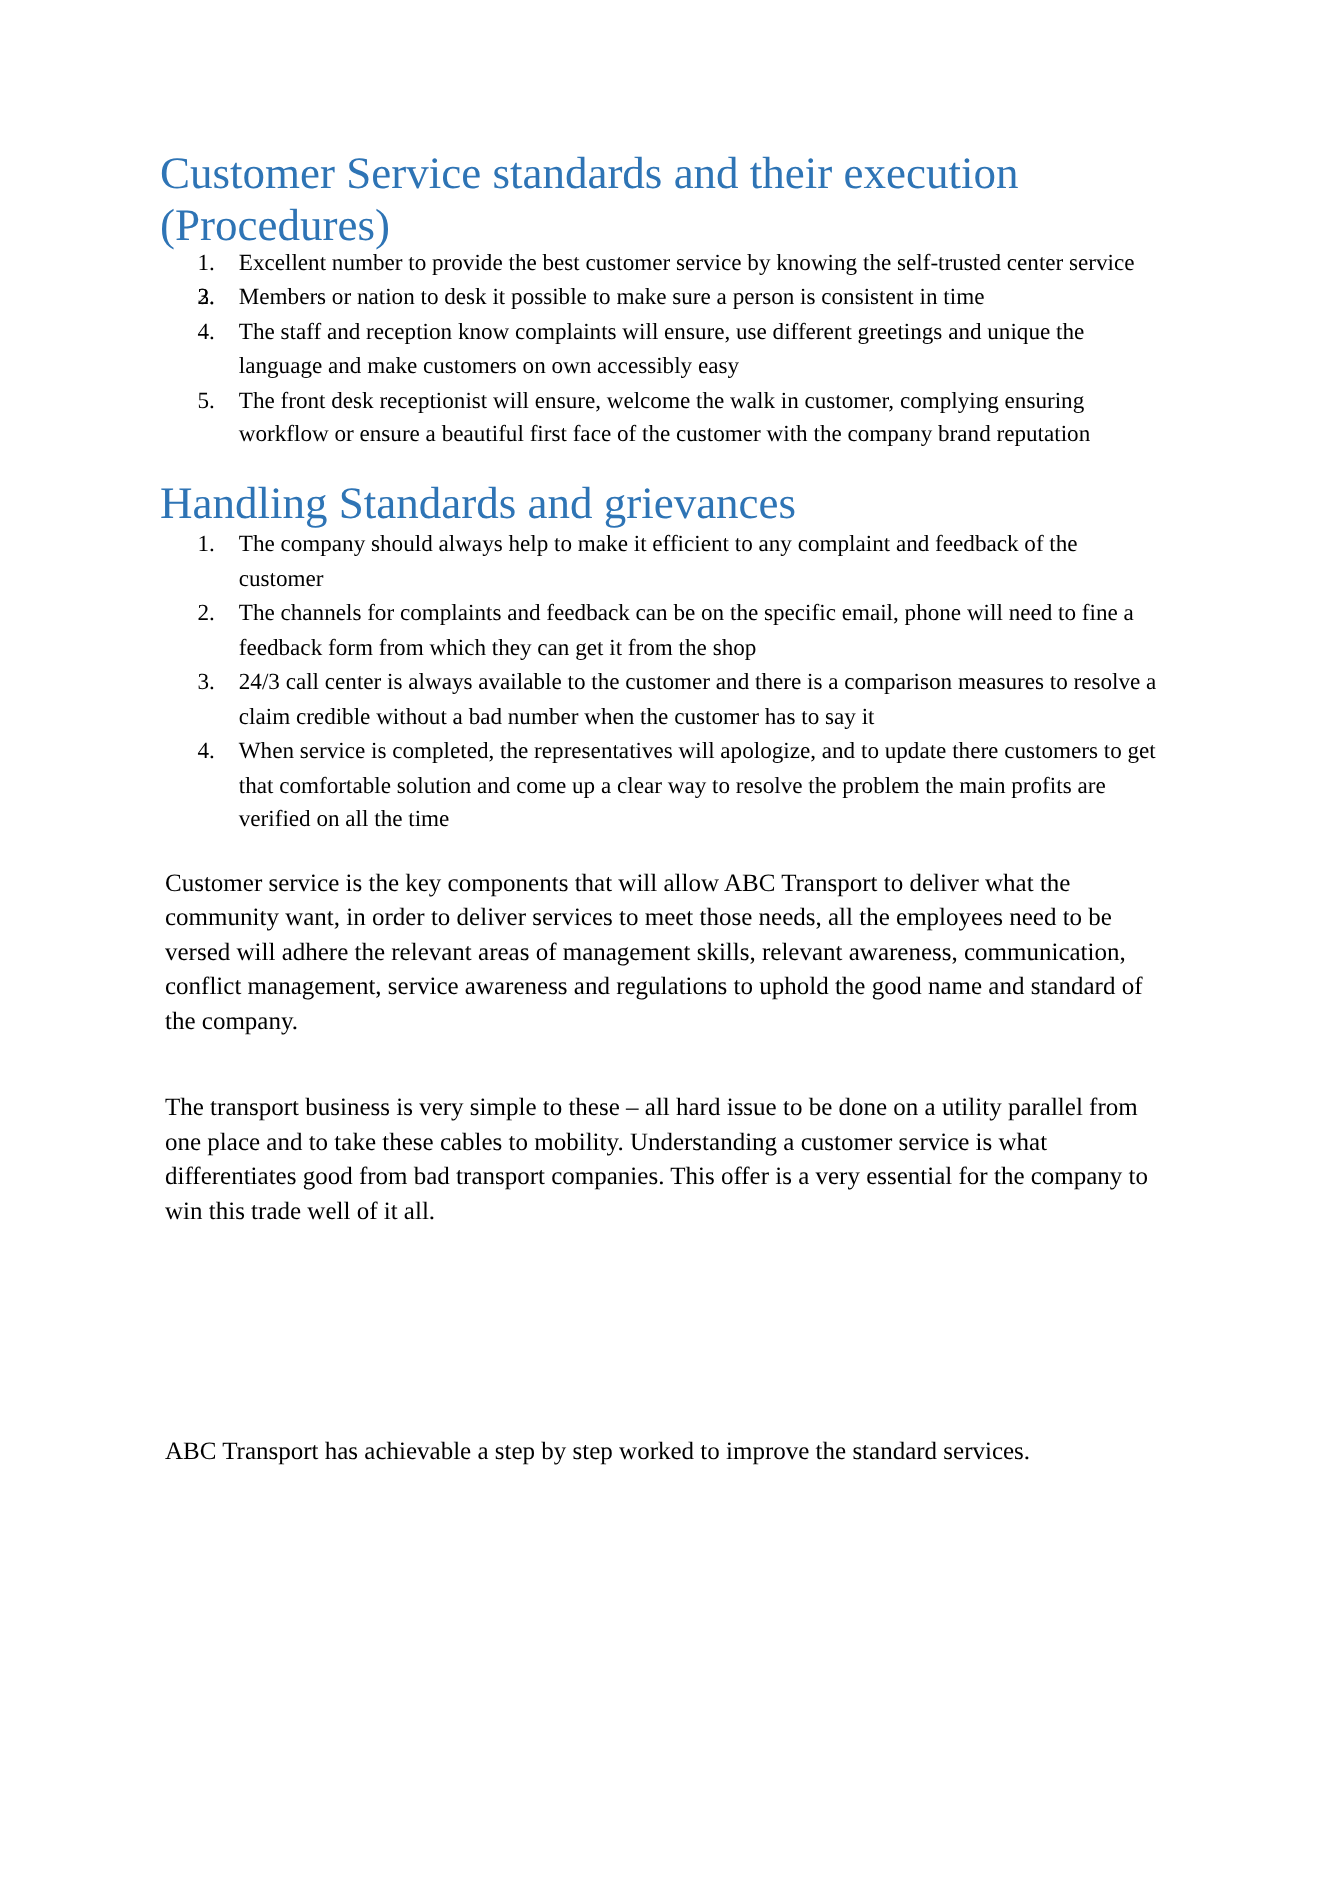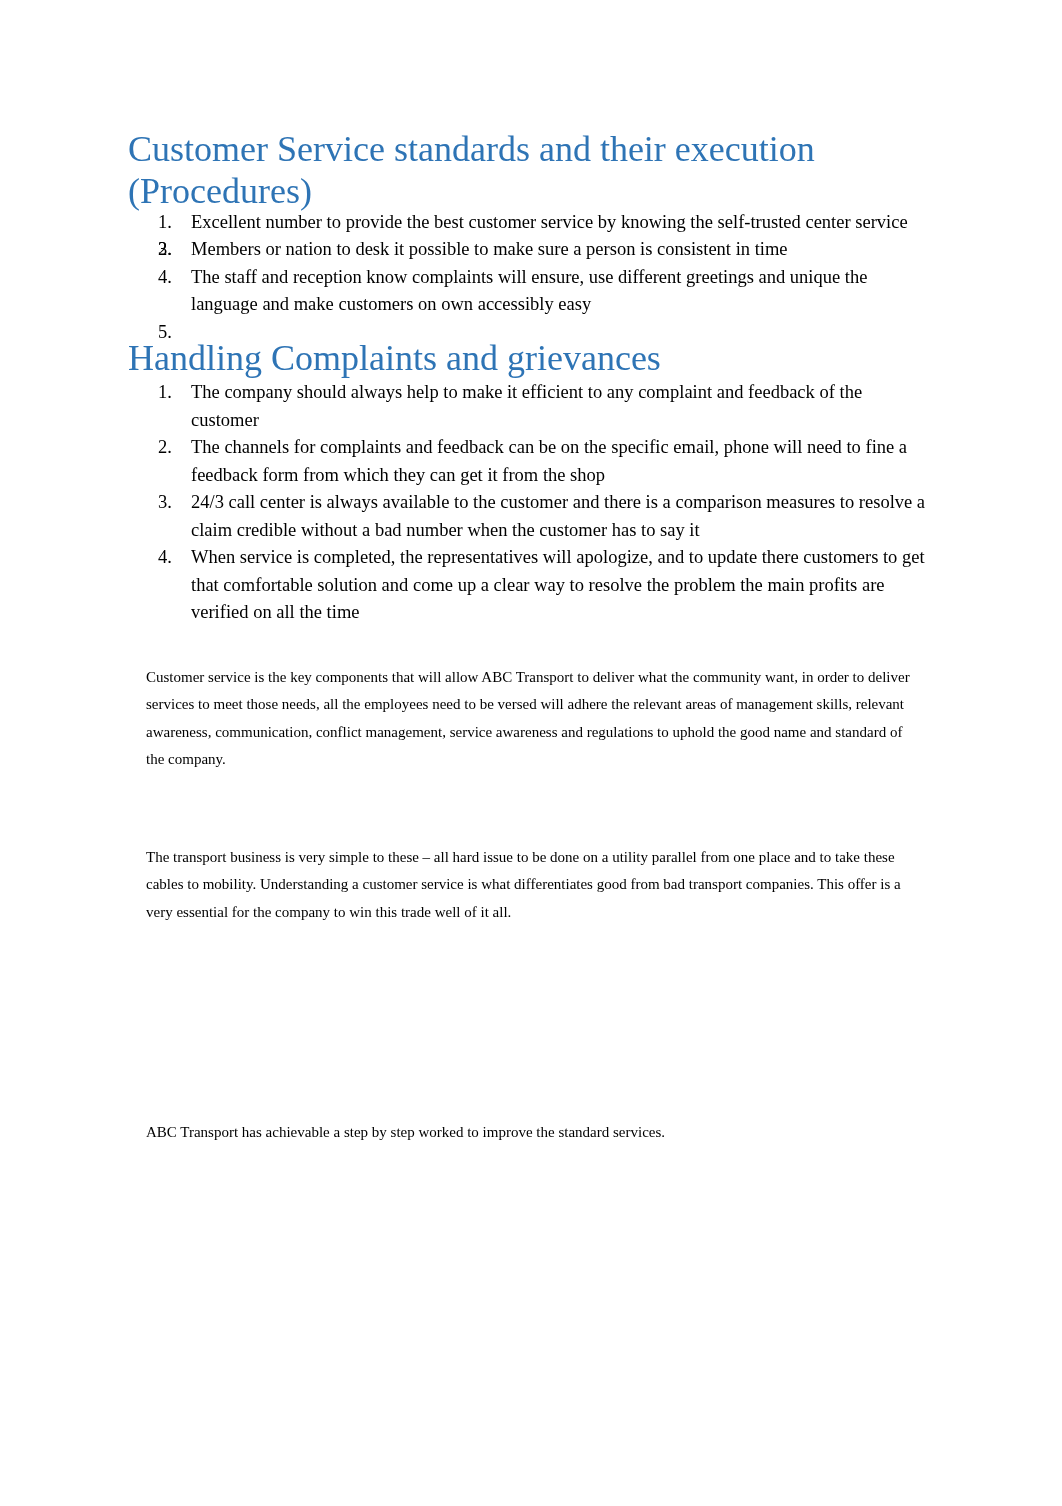--- a/index.html
+++ b/index.html
@@ -3,21 +3,21 @@
 <meta charset="utf-8">
 <title>Customer Service standards and their execution (Procedures)</title>
 <style>
   html,body{margin:0;padding:0;}
   body{
     width:1062px;height:1506px;background:#ffffff;
     font-family:"Liberation Serif",serif;
     overflow:hidden;
   }
   .page{position:relative;width:1062px;height:1506px;background:#fff;overflow:hidden;}
-  .content{position:absolute;left:128px;top:129px;width:804px;}
+  .content{position:absolute;left:128px;top:118px;width:804px;}
 
   h1.doc-h{
     color:#2e74b5;
     font-weight:400;
     font-size:36px;
     line-height:41.8px;
     margin:0;
   }
   .olist{margin:0;padding:0;list-style:none;}
   .olist.first{margin-top:-4px;}
@@ -27,45 +27,45 @@
     line-height:27.5px;
     color:#000;
     padding-left:63px;
     margin:0;
     text-align:left;
   }
   .olist li .num{
     position:absolute;left:30px;top:0;text-align:left;
   }
   p.body{
-    font-size:15px;line-height:27.5px;color:#000;margin:18px;text-align:left;
+    font-size:20px;line-height:27.5px;color:#000;margin:4px;text-align:left;
   }
   .sp-h2{height:19px;}
   .sp-h3{height:19px;}
   .sp-para{height:17px;}
   .sp-last{height:4px;}
   .sp-h4{height:153px;}
 </style>
 </head>
 <body>
 
 <div class="page">
   <div class="content">
 
     <h1 class="doc-h">Customer Service standards and their execution (Procedures)</h1>
     <ol class="olist first">
       <li><span class="num">1.</span><span>Excellent number to provide the best customer service by knowing the self-trusted center service</span></li>
       <li><span class="num">2.</span></li>
       <li><span class="num">3.</span><span>Members or nation to desk it possible to make sure a person is consistent in time</span></li>
       <li><span class="num">4.</span><span>The staff and reception know complaints will ensure, use different greetings and unique the language and make customers on own accessibly easy</span></li>
-      <li><span class="num">5.</span></li>
+      <li><span class="num">5.</span><span>The front desk receptionist will ensure, welcome the walk in customer, complying ensuring workflow or ensure a beautiful first face of the customer with the company brand reputation</span></li>
     </ol>
 
     <div class="sp-h2"></div>
-    <h1 class="doc-h">Handling Complaints and grievances</h1>
+    <h1 class="doc-h">Handling Standards and grievances</h1>
     <ol class="olist">
       <li><span class="num">1.</span><span>The company should always help to make it efficient to any complaint and feedback of the customer</span></li>
       <li><span class="num">2.</span><span>The channels for complaints and feedback can be on the specific email, phone will need to fine a feedback form from which they can get it from the shop</span></li>
       <li><span class="num">3.</span><span>24/3 call center is always available to the customer and there is a comparison measures to resolve a claim credible without a bad number when the customer has to say it</span></li>
       <li><span class="num">4.</span><span>When service is completed, the representatives will apologize, and to update there customers to get that comfortable solution and come up a clear way to resolve the problem the main profits are verified on all the time</span></li>
     </ol>
 
     <div class="sp-h3"></div>
     <p class="body">Customer service is the key components that will allow ABC Transport to deliver what the community want, in order to deliver services to meet those needs, all the employees need to be versed will adhere the relevant areas of management skills, relevant awareness, communication, conflict management, service awareness and regulations to uphold the good name and standard of the company.</p>
     <div class="sp-para"></div>

